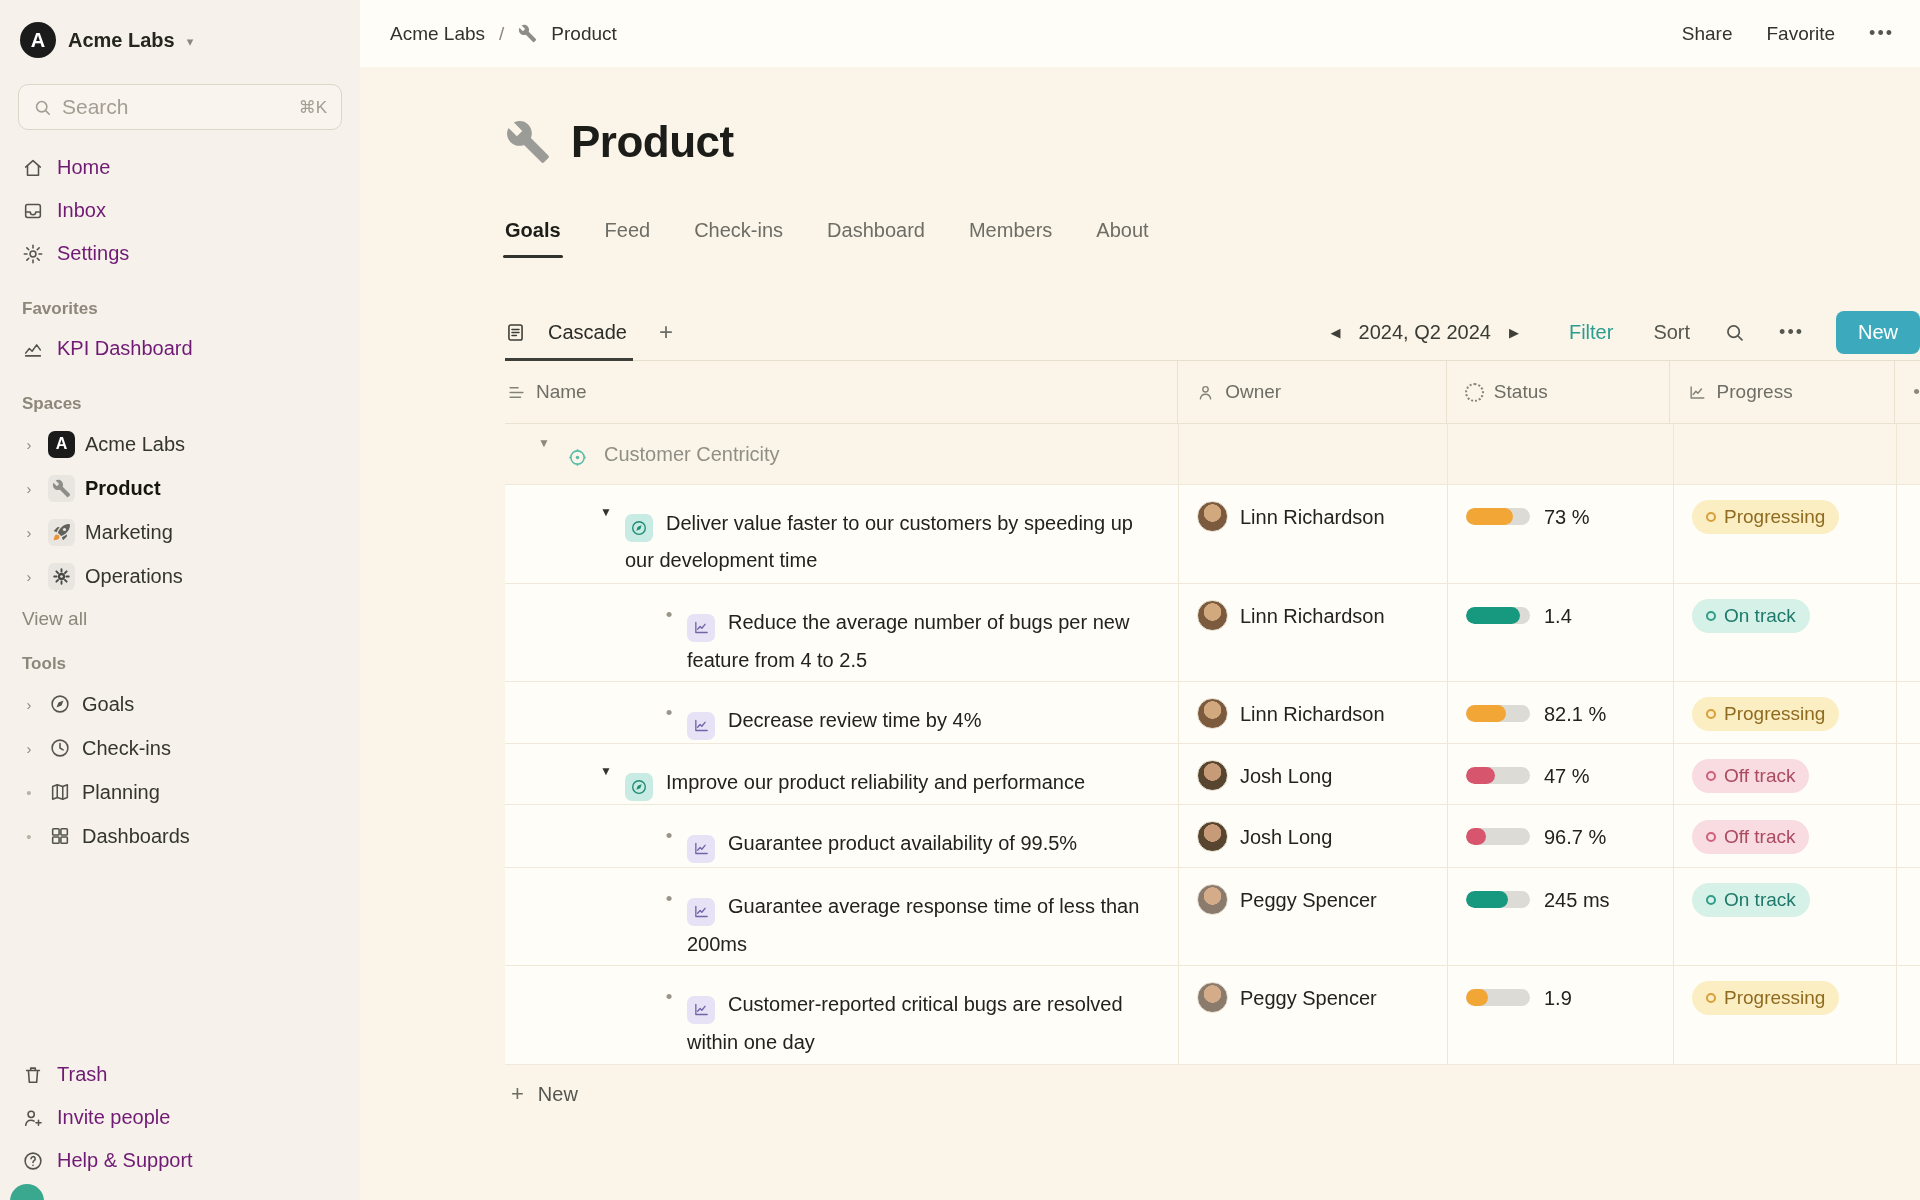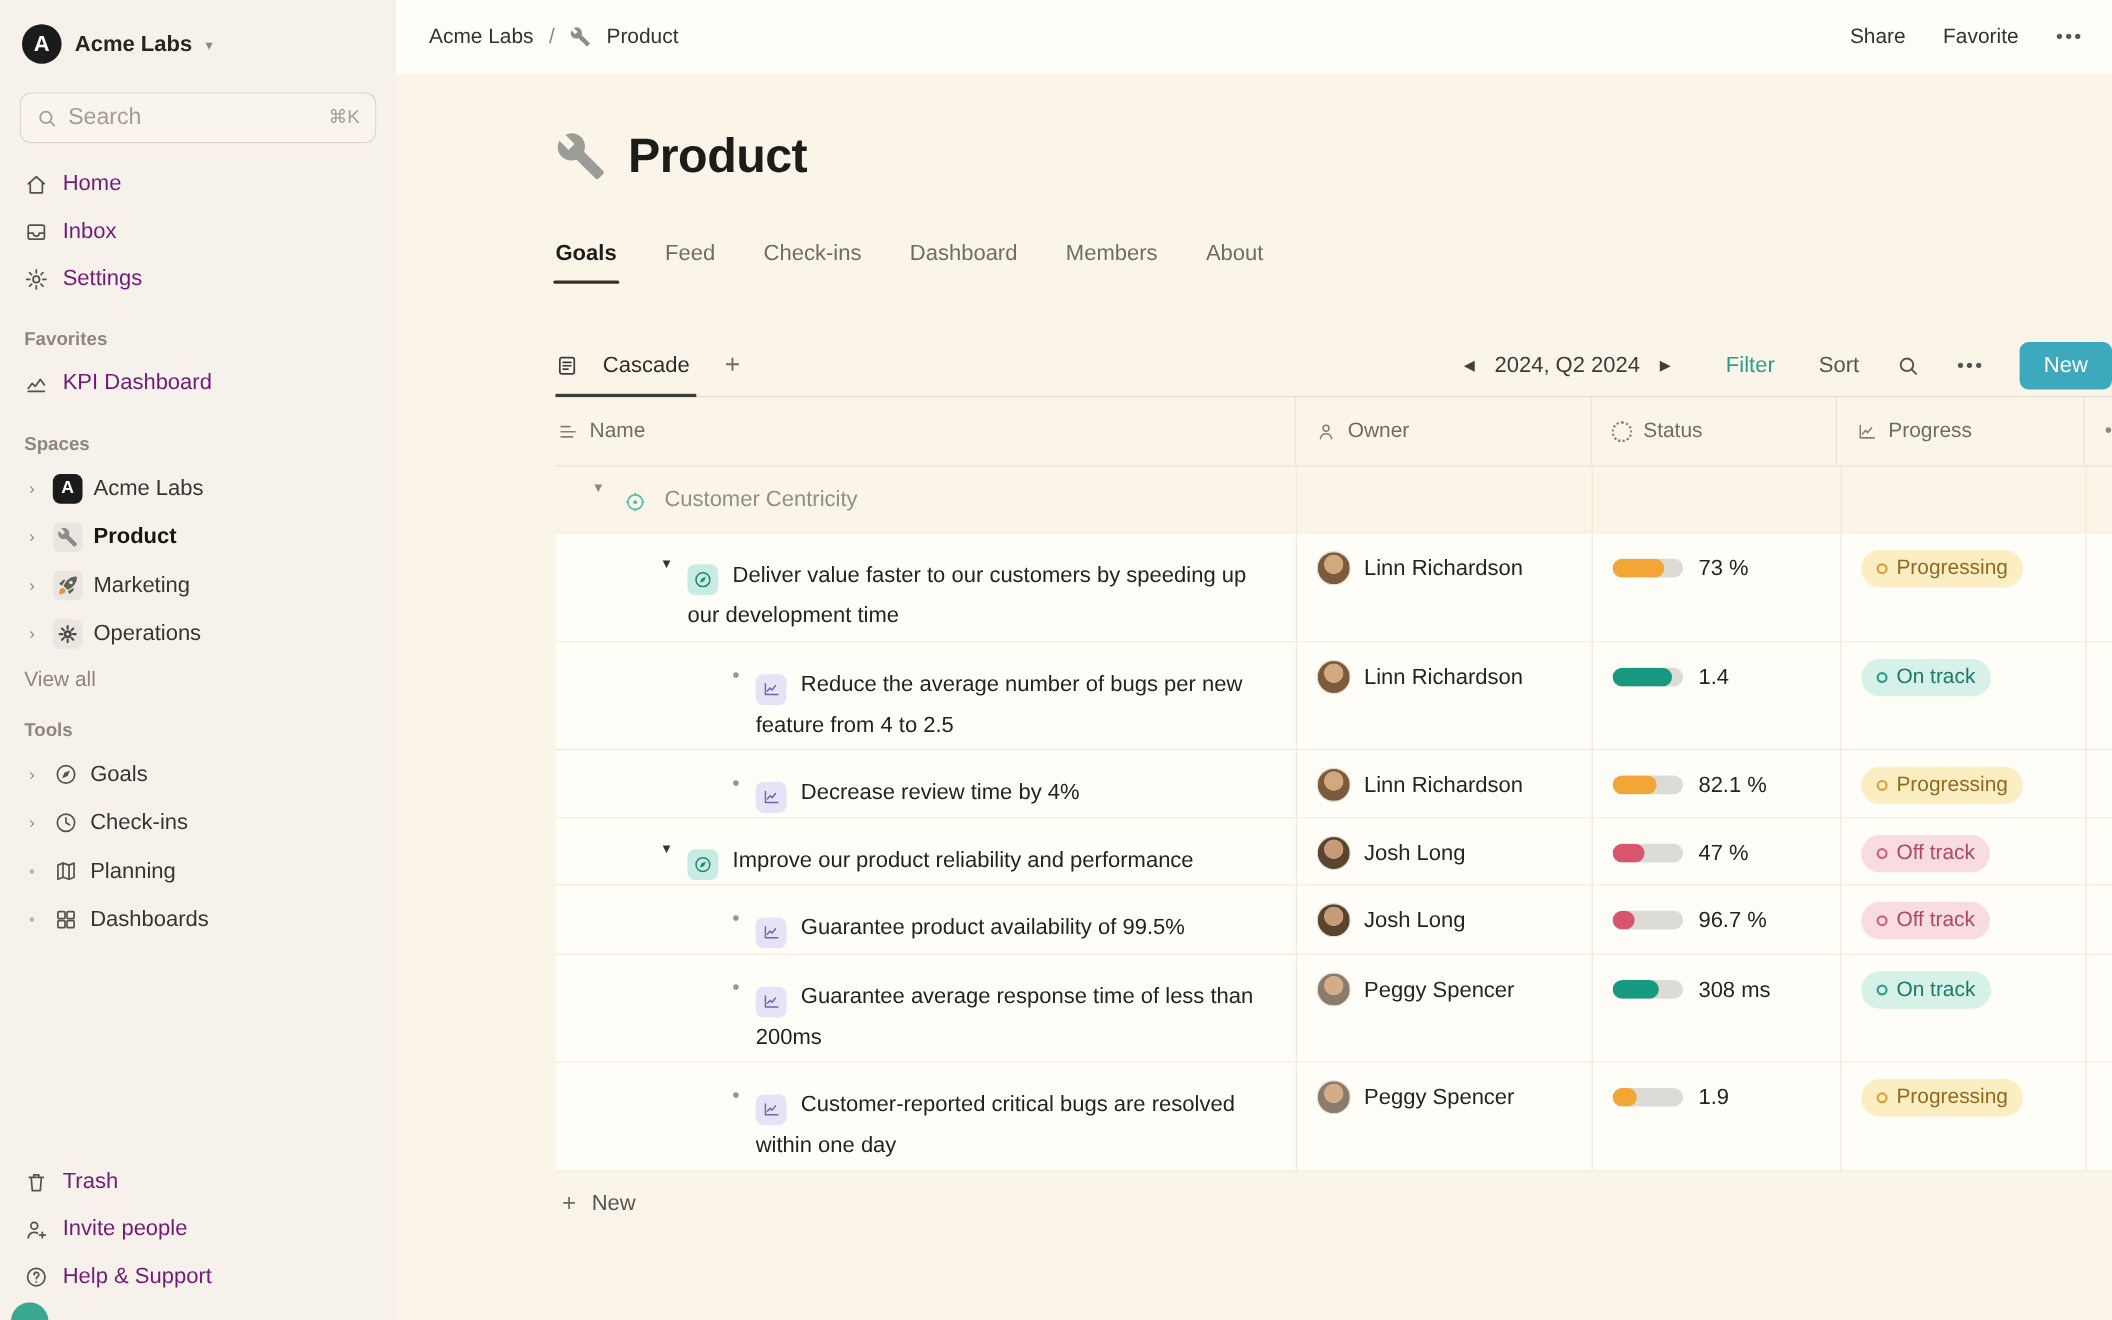--- a/index.html
+++ b/index.html
@@ -556,21 +556,21 @@
                 </span>Guarantee average response time of less than 200ms</span>
             </div>
             <div class="cell c-owner" style="align-items: flex-start; padding-top: 16px;">
               <span class="avatar" style="background:radial-gradient(circle at 50% 38%, #d4ac89 0 37%, #8b7b6d 39% 100%)"></span>
               <span class="oname" style="line-height:32px;">Peggy Spencer</span>
             </div>
             <div class="cell c-progress" style="align-items: flex-start; padding-top: 23px;">
               <span class="pbar">
                 <span class="pfill" style="width:65%;background:#17997f;"></span>
               </span>
-              <span class="plabel" style="line-height:18px;">308 ms</span>
+              <span class="plabel" style="line-height:18px;">245 ms</span>
             </div>
             <div class="cell c-status" style="align-items: flex-start; padding-top: 15px;">
               <span class="pill" style="background:#d6f1e8;color:#1f796b;">
       <span class="ring" style="border-color:#2f9d8a;"></span>On track</span>
             </div>
             <div class="cell c-extra"></div>
           </div>
           <div class="trow " style="min-height:98px;">
             <div class="cell c-name" style="padding-left:146px;padding-top:20px;">
               <span class="ctrl bullet" style="width:36px;">•</span>

